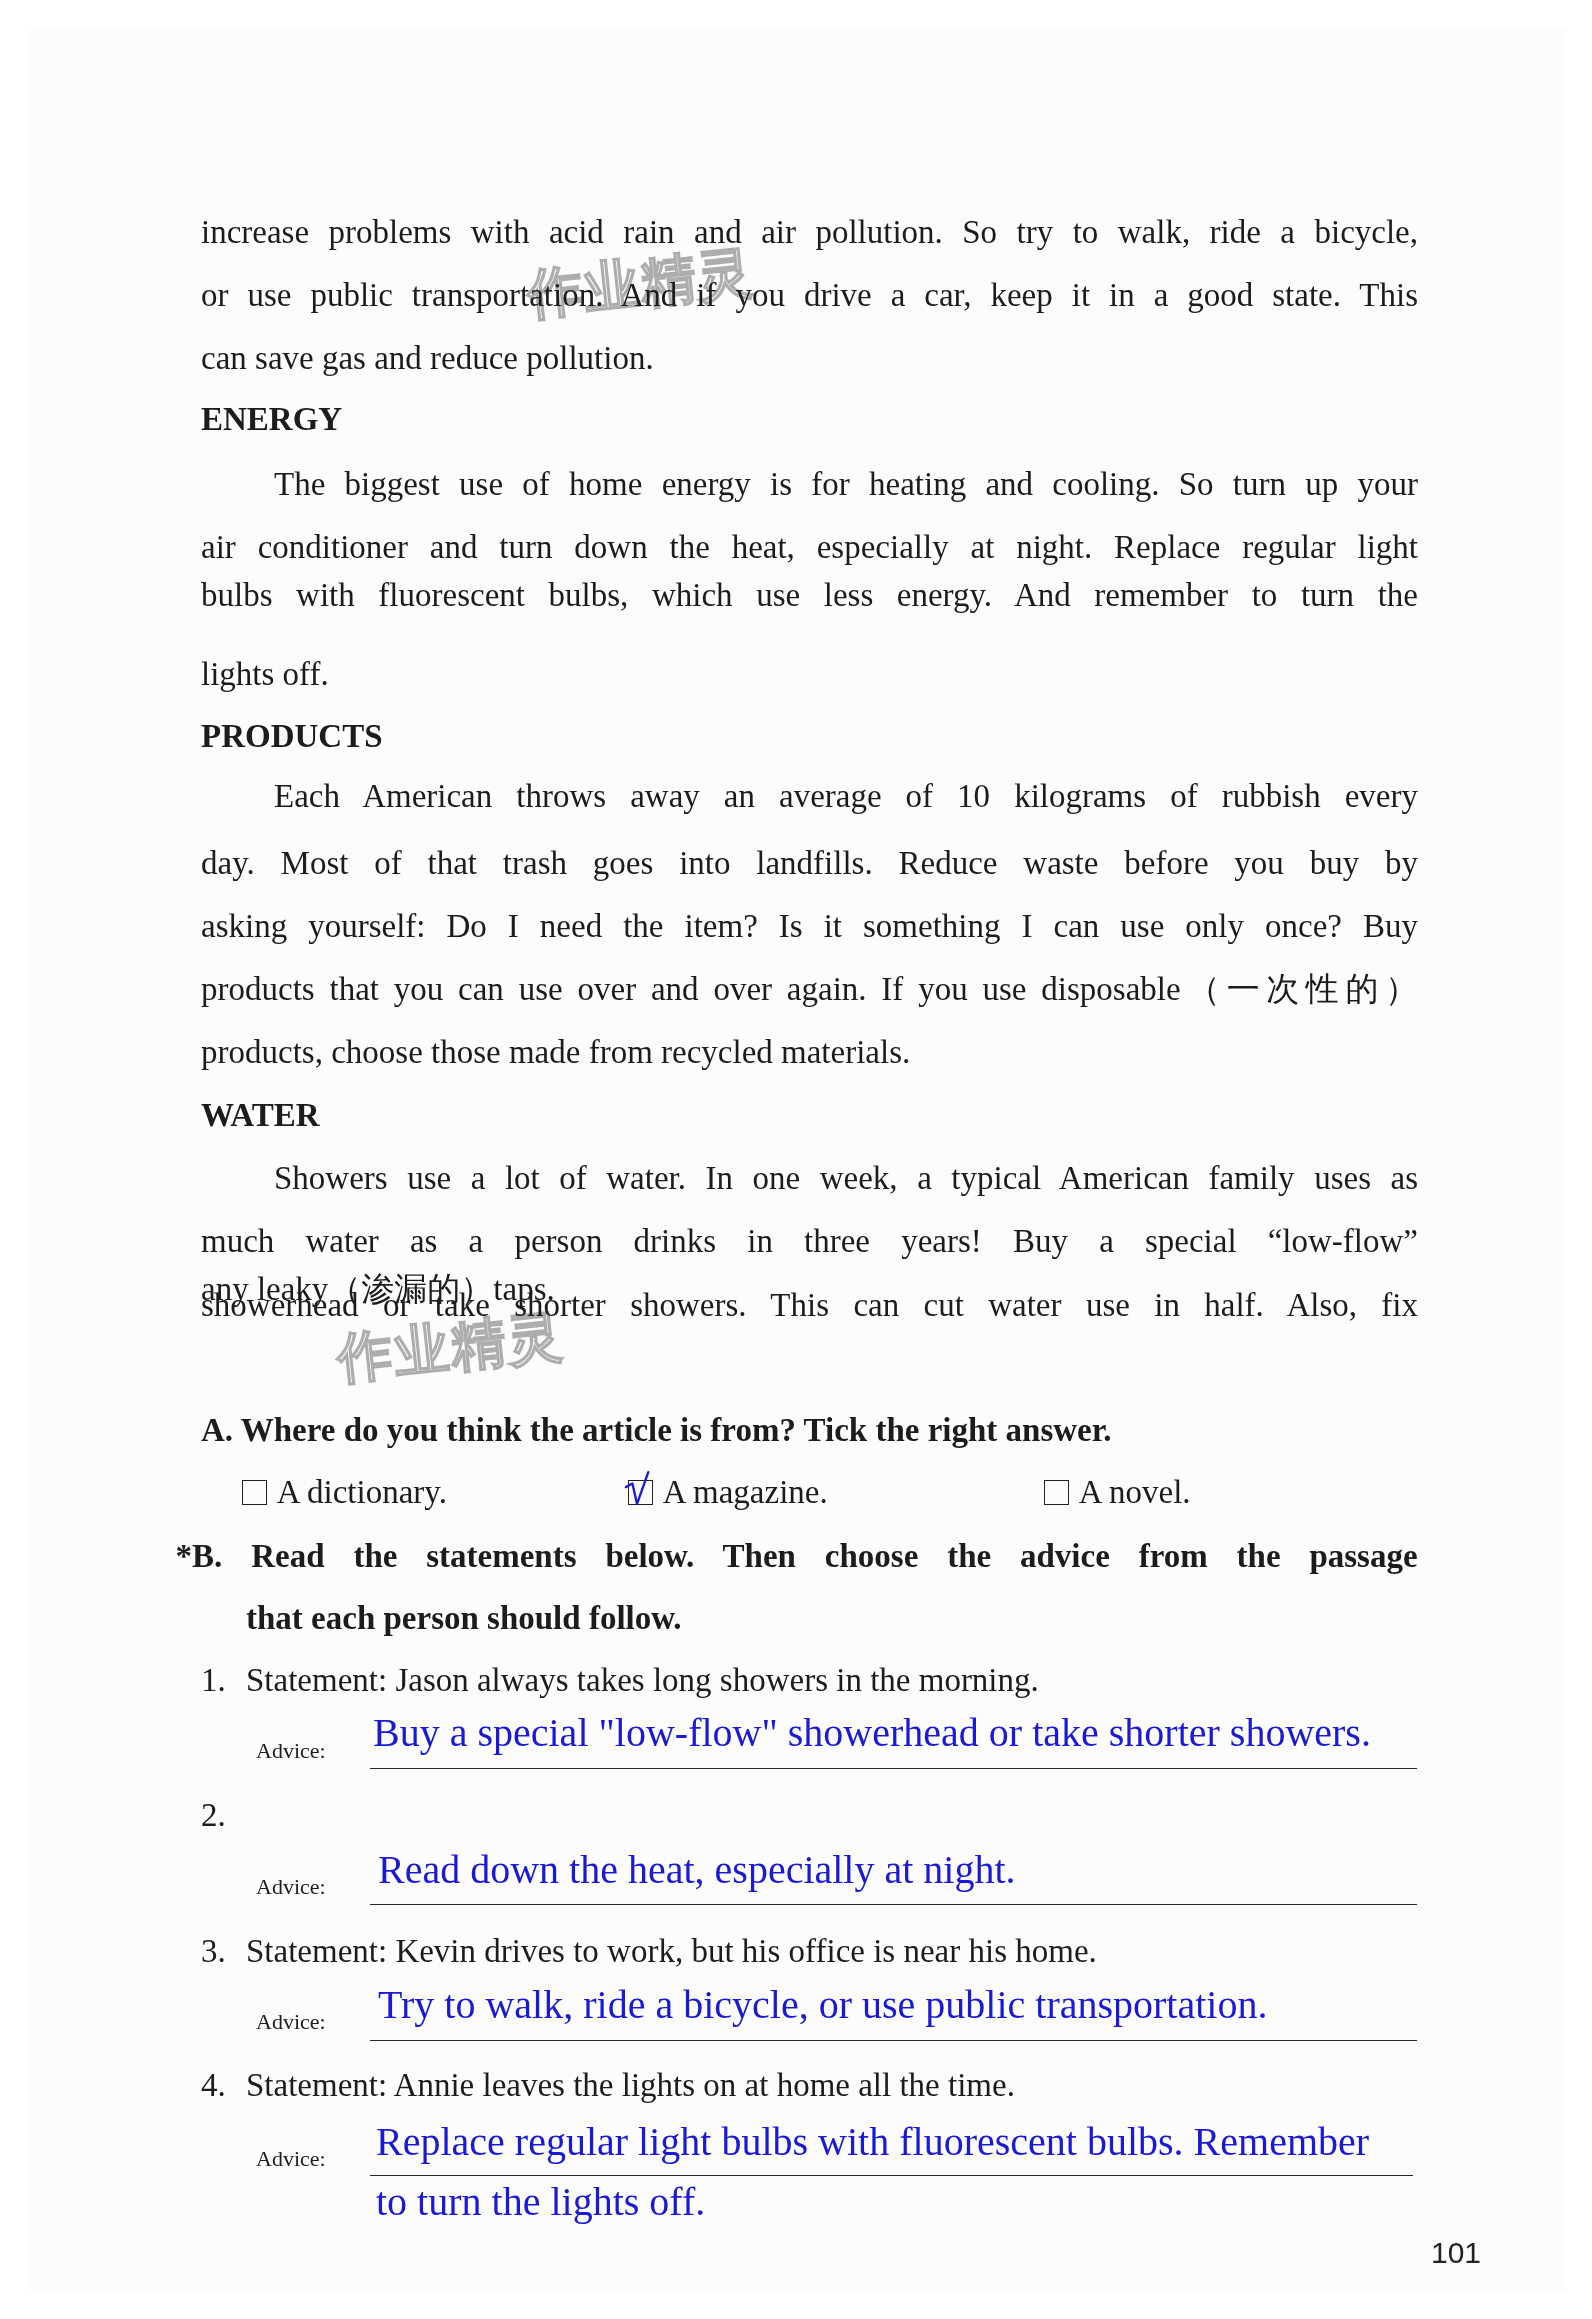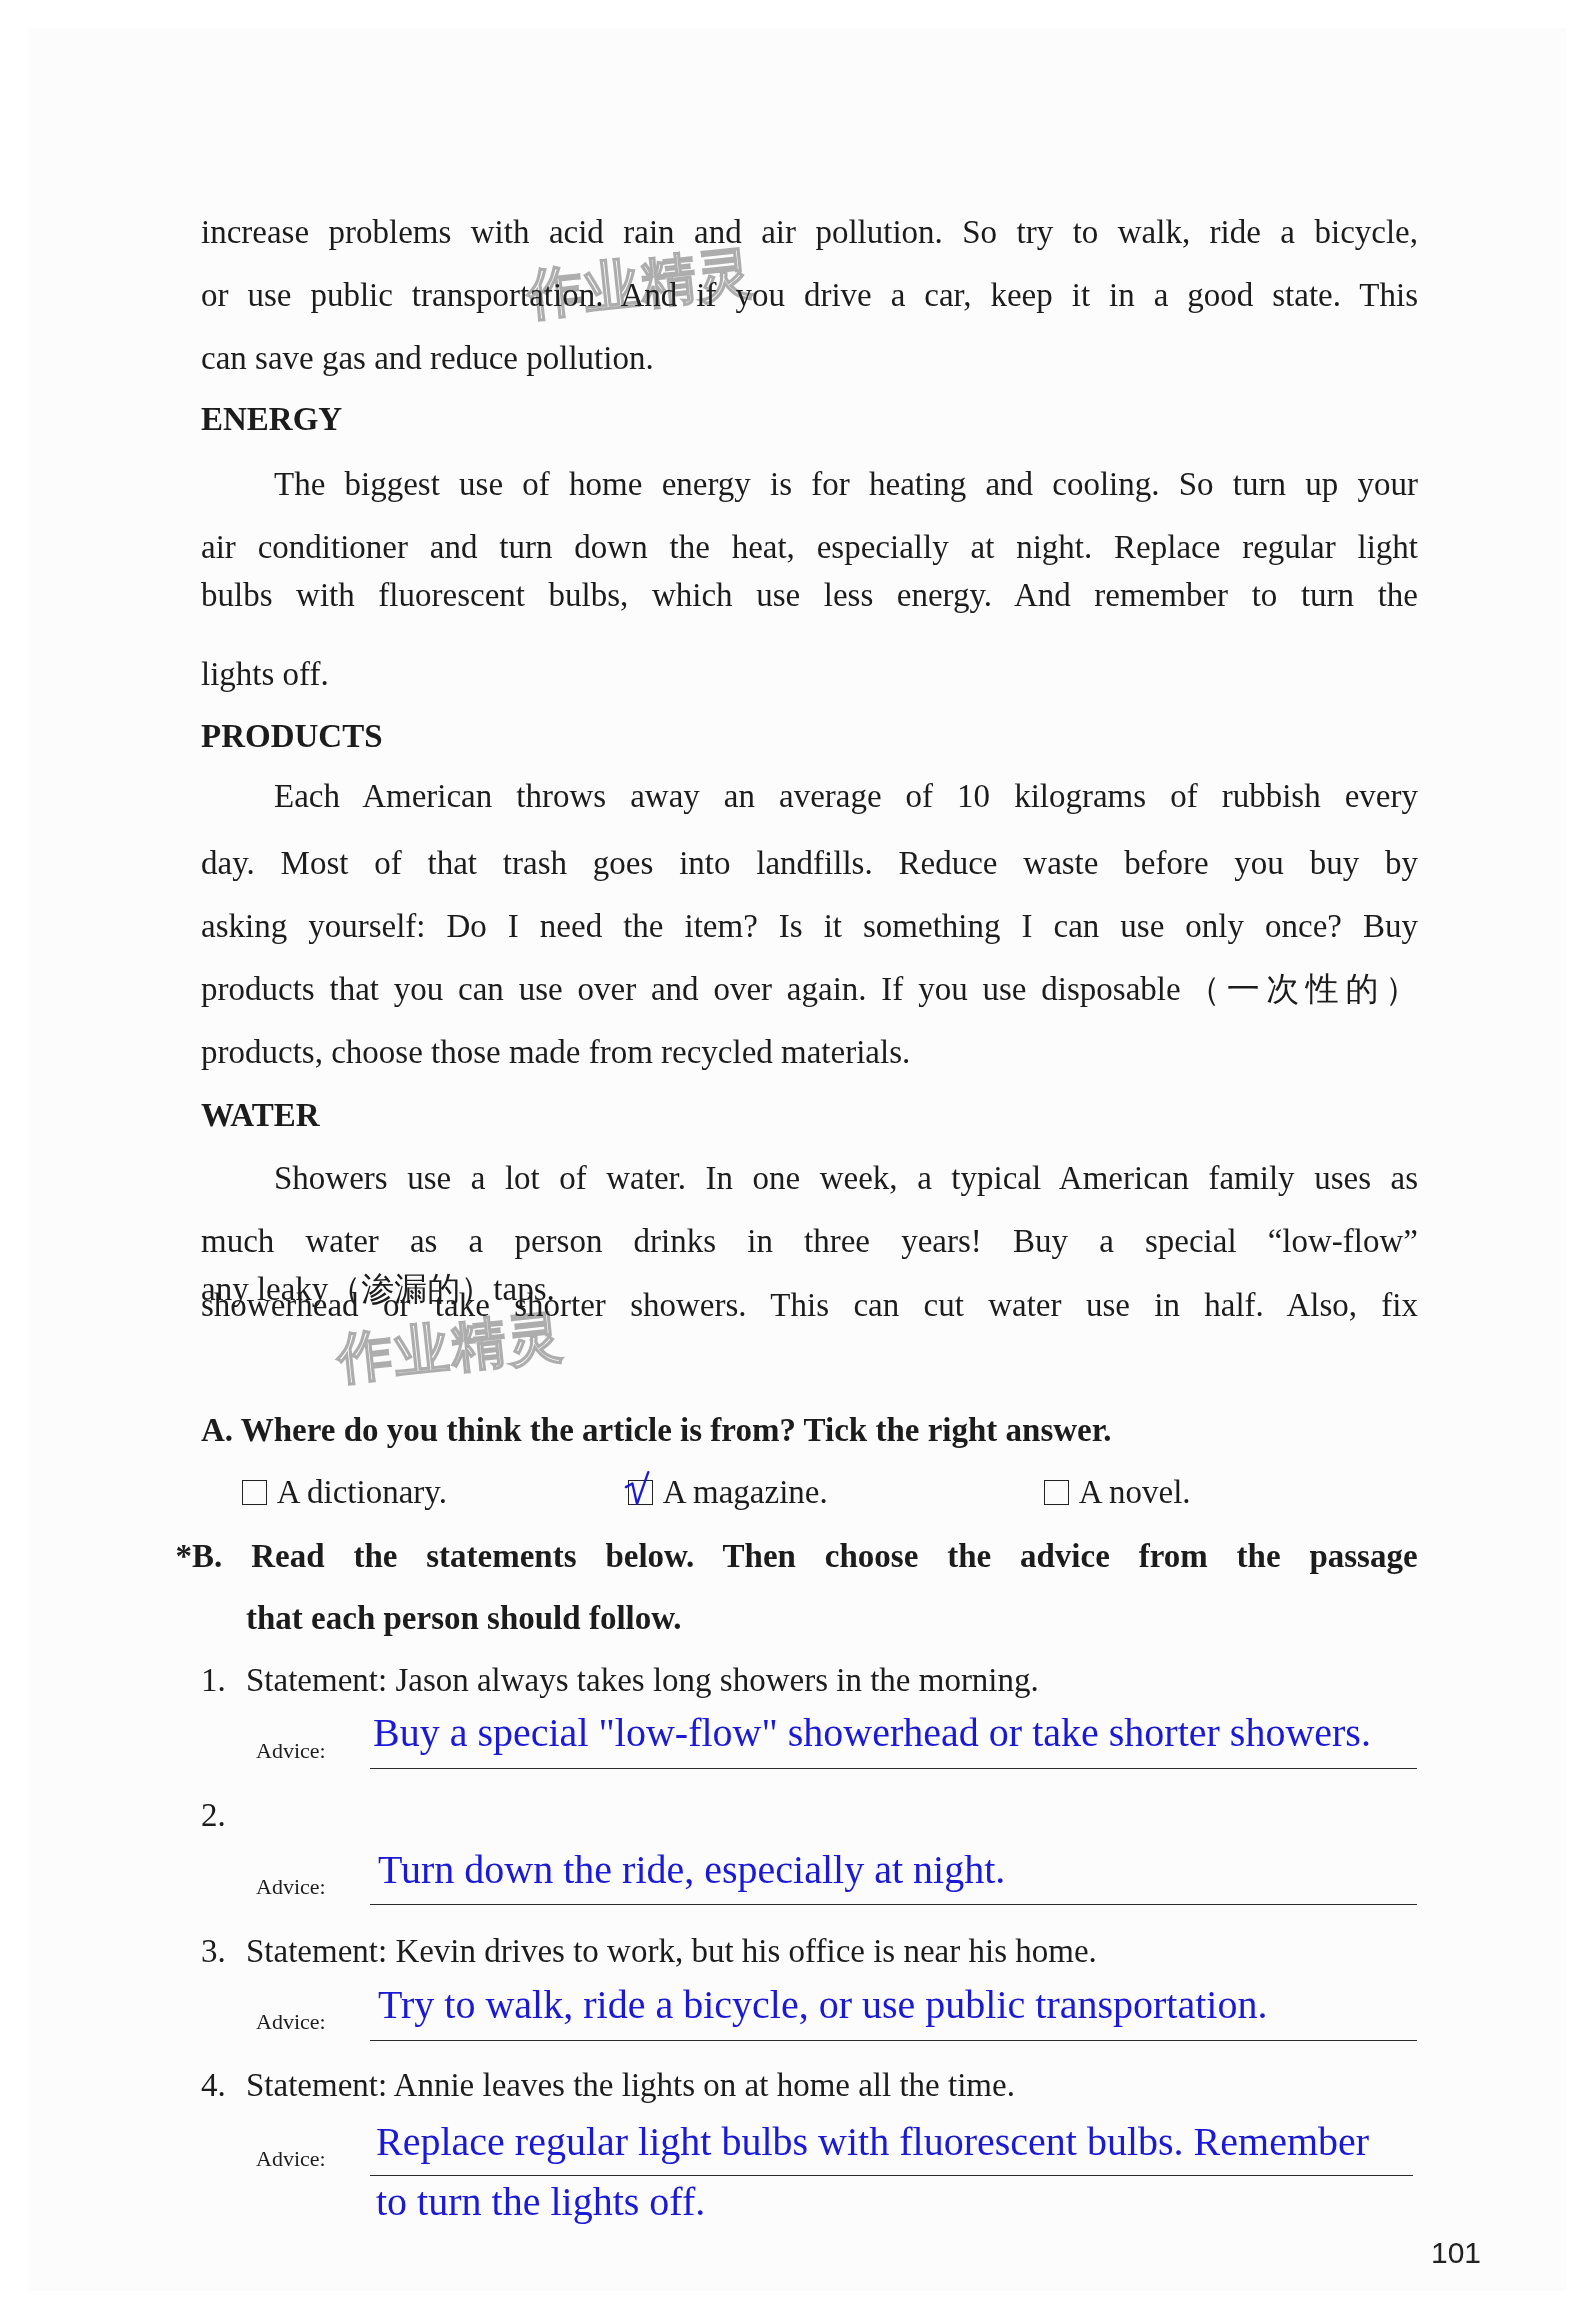--- a/index.html
+++ b/index.html
@@ -86,21 +86,21 @@
   </div>
   <div class="answer" style="top:1709px; left:172px;">Buy a special "low-flow" showerhead or take shorter showers.</div>
   <div class="answer-line" style="top:1768px;"></div>
 
   <div class="line" style="top:1792px;">
     <span class="num">2.</span>
   </div>
   <div class="line" style="top:1863px;">
     <span class="advice-label">Advice:</span>
   </div>
-  <div class="answer" style="top:1846px; left:177px;">Turn down the ride, especially at night.</div>
+  <div class="answer" style="top:1846px; left:177px;">Read down the heat, especially at night.</div>
   <div class="answer-line" style="top:1904px;"></div>
 
   <div class="line" style="top:1928px;">
     <span class="num">3.</span>
     <span class="stmt">Statement: Kevin drives to work, but his office is near his home.</span>
   </div>
   <div class="line" style="top:1998px;">
     <span class="advice-label">Advice:</span>
   </div>
   <div class="answer" style="top:1981px; left:177px;">Try to walk, ride a bicycle, or use public transportation.</div>

